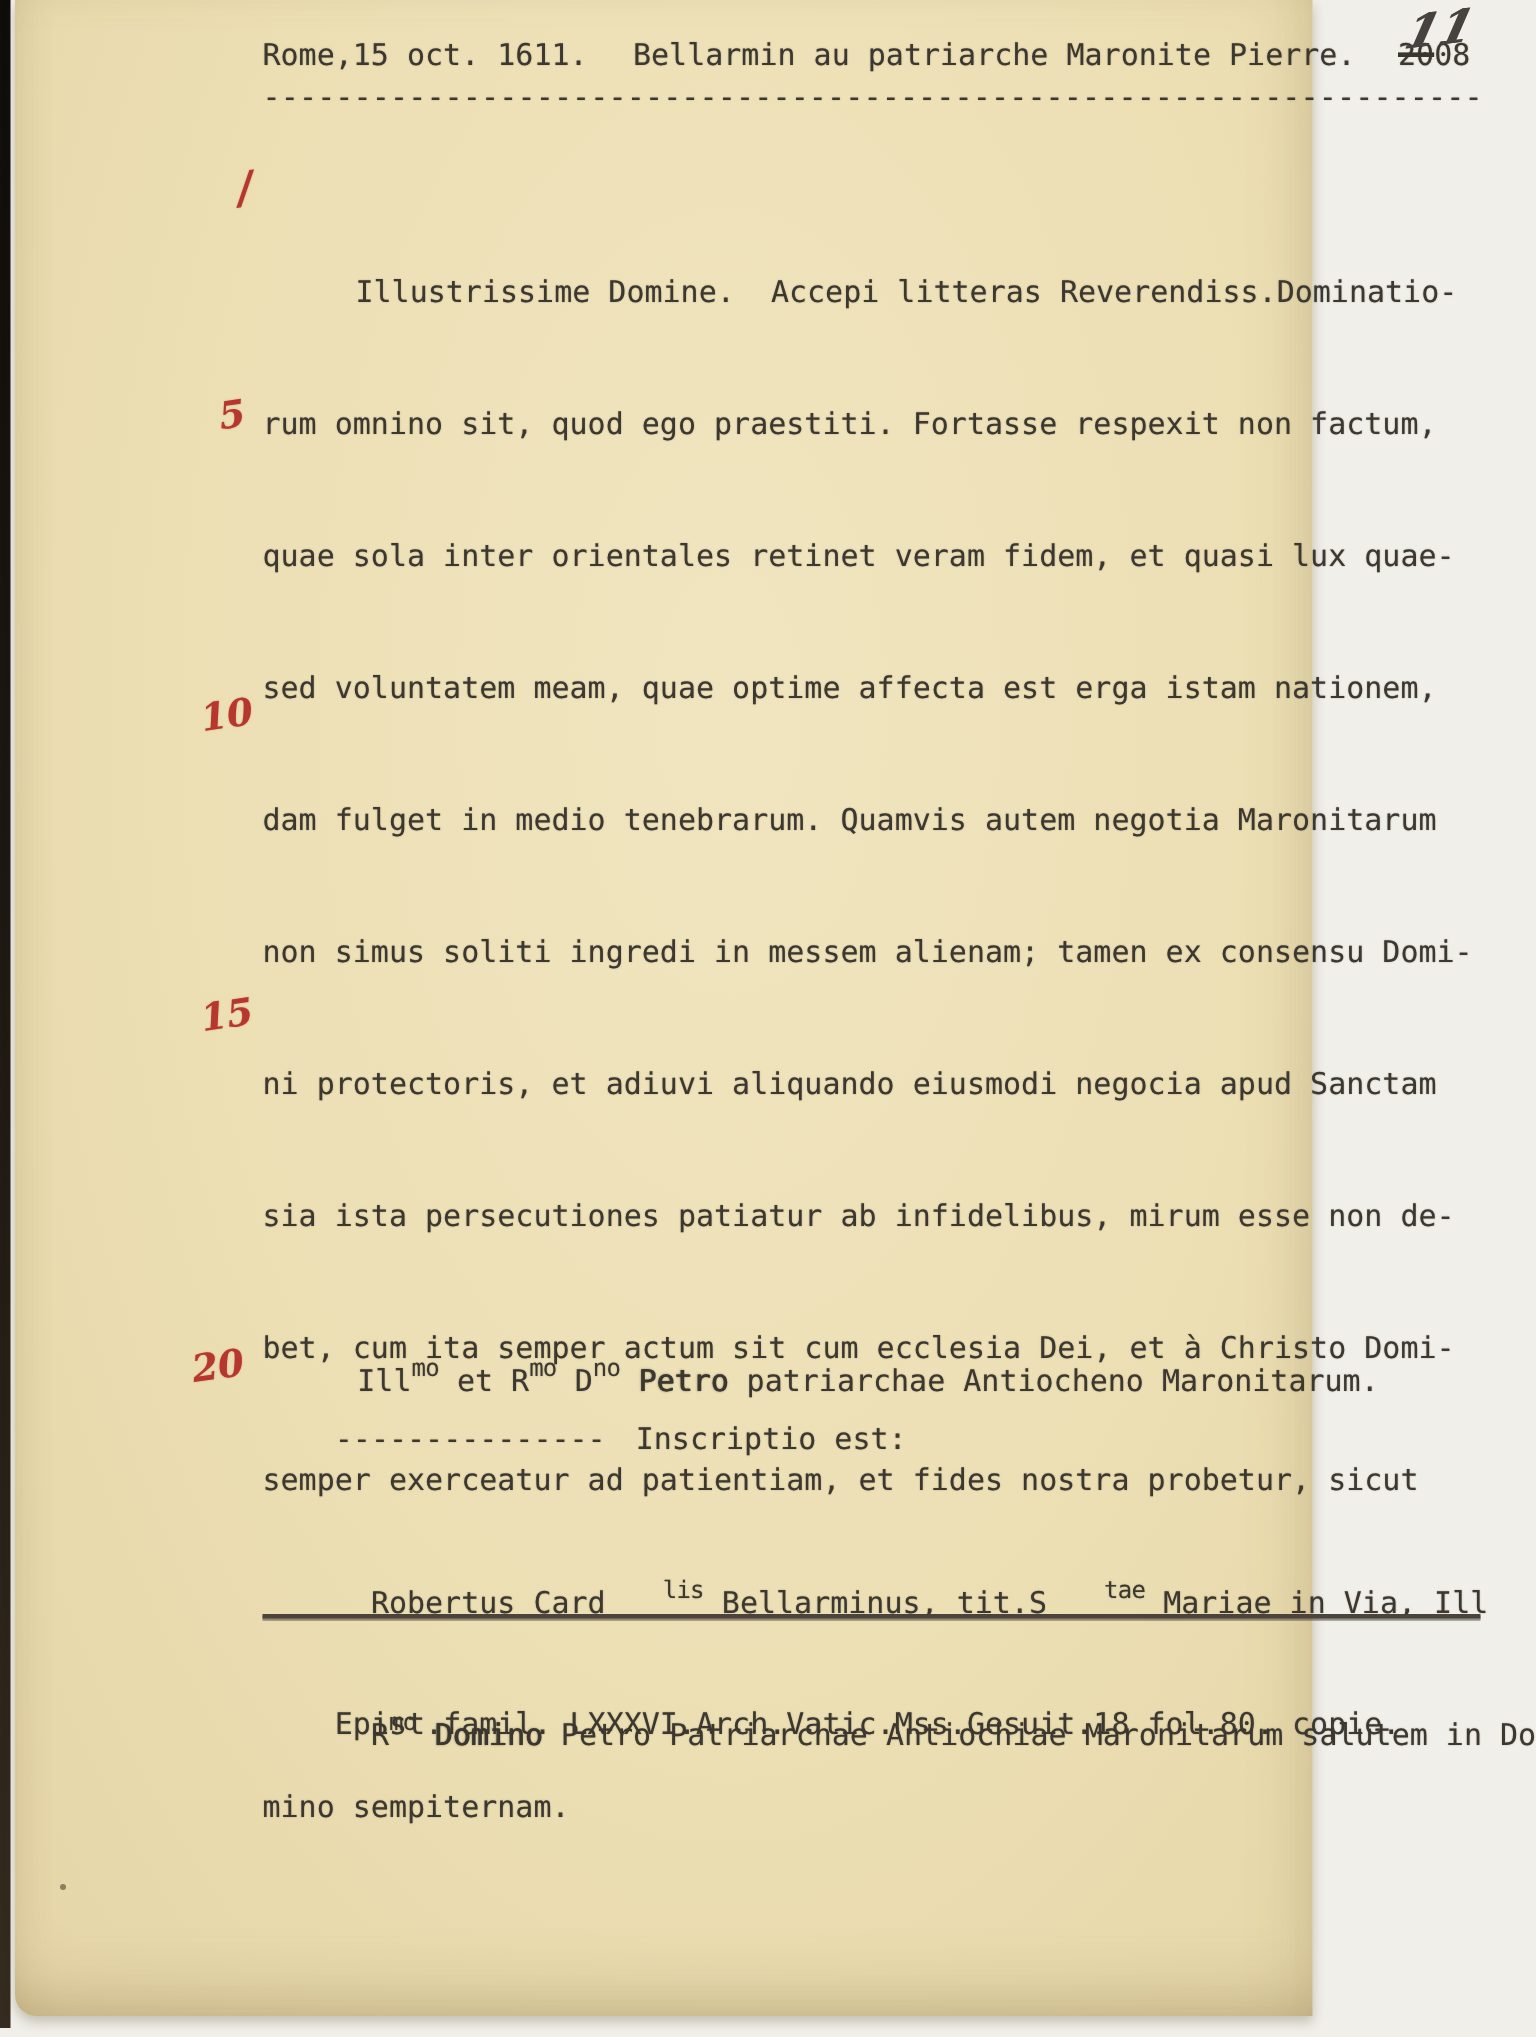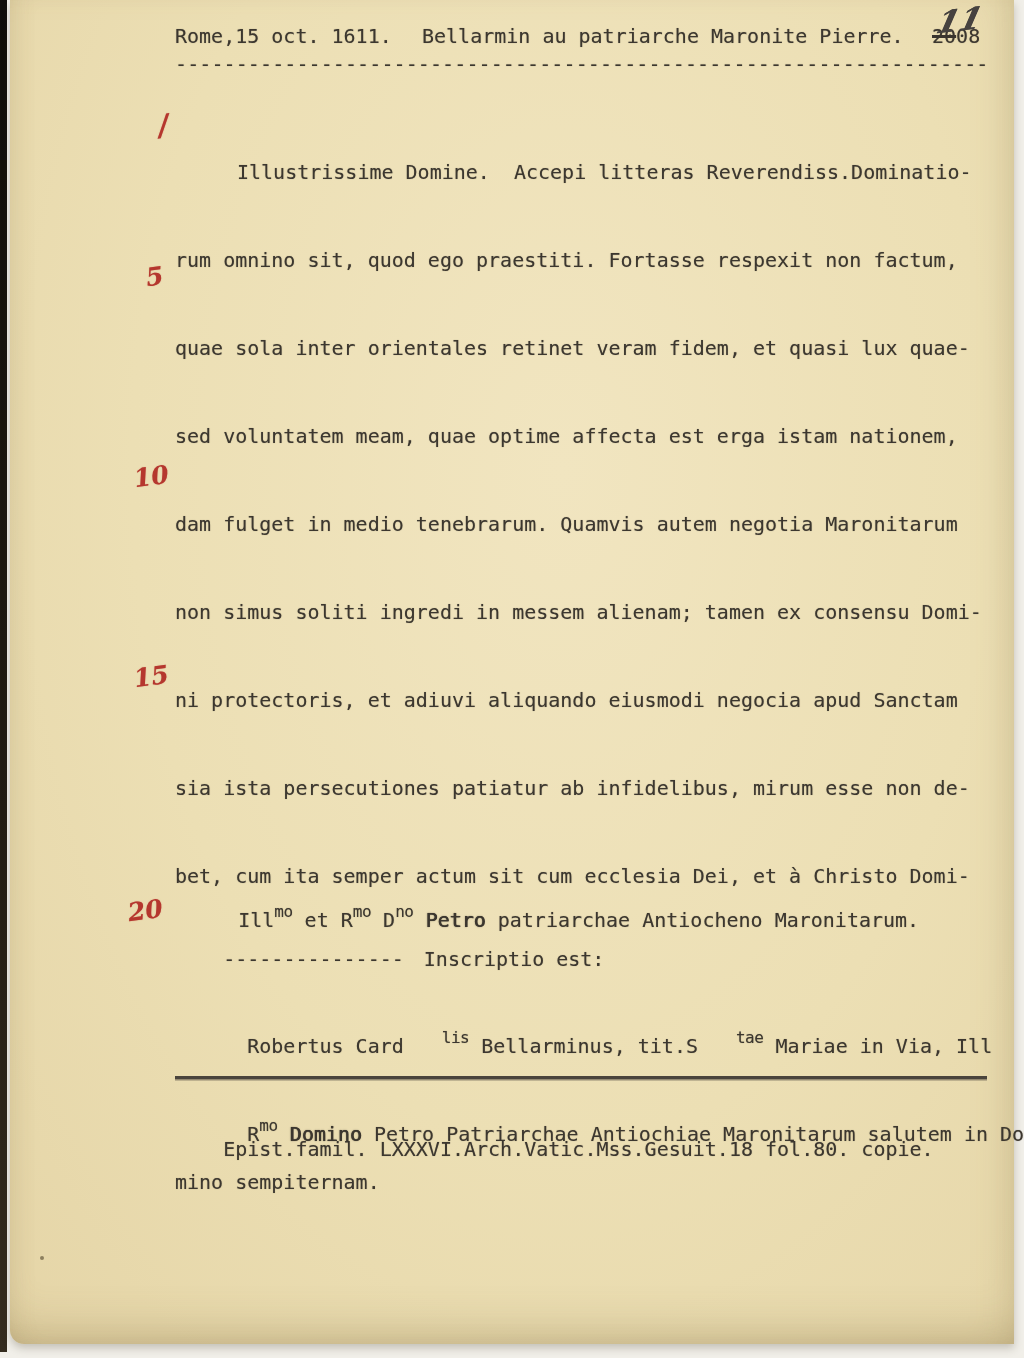--- a/index.html
+++ b/index.html
@@ -10,21 +10,21 @@
     overflow: hidden;
     font-family: "DejaVu Sans Mono", monospace;
   }
   .scan-edge-left {
     position: absolute; left: 0; top: 0;
     width: 7px; height: 1352px;
     background: linear-gradient(180deg, #0f0d0a 0%, #221c14 60%, #352c1f 100%);
   }
   .paper {
     position: absolute; left: 10px; top: 0;
-    width: 1004px; height: 1344px;
+    width: 865px; height: 1344px;
     background: radial-gradient(ellipse at 55% 35%, #f1e5c0 0%, #ecdfb4 55%, #e5d5a7 100%);
     box-shadow:
       inset 0 -34px 46px -24px rgba(120, 98, 55, 0.30),
       inset -24px 0 44px -24px rgba(120, 98, 55, 0.22),
       inset 18px 0 30px -22px rgba(120, 98, 55, 0.18),
       0 4px 8px rgba(60, 50, 30, 0.25);
     border-bottom-left-radius: 14px;
   }
   .typed {
     color: #3c372f;
@@ -41,21 +41,21 @@
     position: absolute; left: 928px; top: 2px;
     font-family: "DejaVu Serif", serif;
     font-style: italic; font-weight: bold;
     font-size: 31px; color: #46423f;
     transform: skewX(-20deg) rotate(-7deg);
     text-shadow: 0.5px 0 0 #46423f;
   }
   .dashed-rule { position: absolute; left: 165px; top: 52px; letter-spacing: 0.1px; }
   .body-block { position: absolute; left: 165px; top: 104px; }
   .bline { height: 40px; line-height: 40px; }
-  .bline.first { text-indent: 62px; }
+  .bline.first { text-indent: 62px; margin-top: 22px; }
   .red-mark {
     position: absolute;
     font-family: "DejaVu Serif", serif;
     font-style: italic; font-weight: 600;
     color: #b5372e;
     font-size: 25px;
     transform: rotate(-8deg);
     text-shadow: 0 0 1px rgba(181, 55, 46, 0.5);
   }
   .mk1  { left: 148px; top: 108px; font-size: 29px; }
@@ -117,20 +117,21 @@
   <div class="body-block typed">
     <div class="bline first">Illustrissime Domine.  Accepi litteras Reverendiss.Dominatio-</div>
     <div class="bline">rum omnino sit, quod ego praestiti. Fortasse respexit non factum,</div>
     <div class="bline">quae sola inter orientales retinet veram fidem, et quasi lux quae-</div>
     <div class="bline">sed voluntatem meam, quae optime affecta est erga istam nationem,</div>
     <div class="bline">dam fulget in medio tenebrarum. Quamvis autem negotia Maronitarum</div>
     <div class="bline">non simus soliti ingredi in messem alienam; tamen ex consensu Domi-</div>
     <div class="bline">ni protectoris, et adiuvi aliquando eiusmodi negocia apud Sanctam</div>
     <div class="bline">sia ista persecutiones patiatur ab infidelibus, mirum esse non de-</div>
     <div class="bline">bet, cum ita semper actum sit cum ecclesia Dei, et à Christo Domi-</div>
+    <div class="bline">semper exerceatur ad patientiam, et fides nostra probetur, sicut</div>
     
     
     
     
   </div>
 
   <div class="address-line typed">
     <span>Ill</span><span class="sup">mo</span><span> et R</span><span class="sup">mo</span><span> D</span><span class="sup">no</span><span> </span><span class="overtype">Petro</span><span> patriarchae Antiocheno Maronitarum.</span>
   </div>
 

